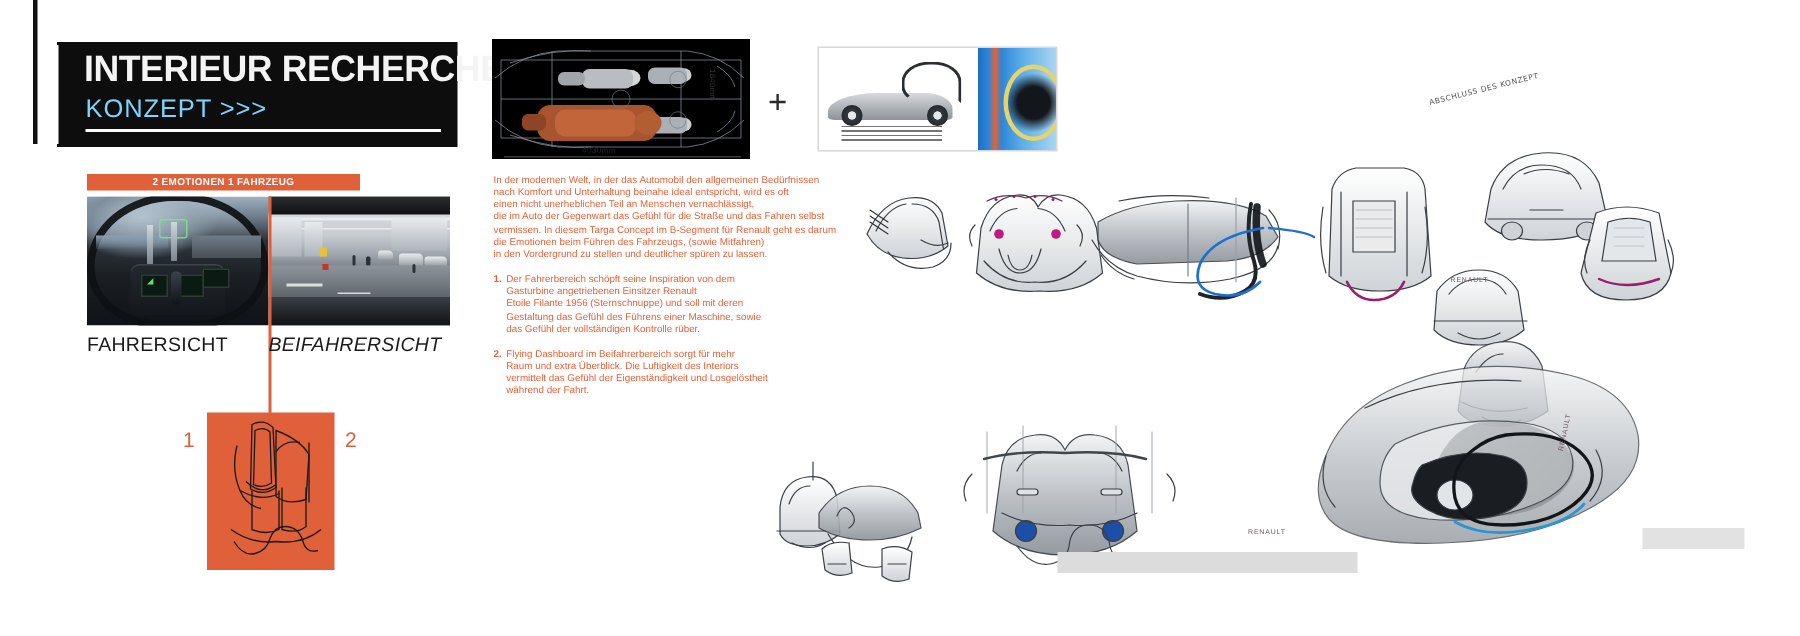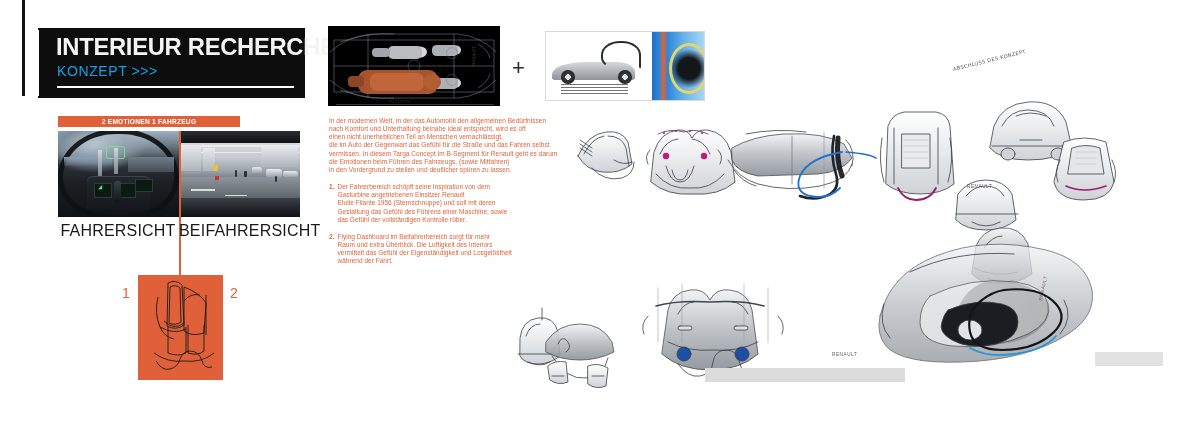--- a/index.html
+++ b/index.html
@@ -51,22 +51,22 @@
     line-height: 1;
     white-space: nowrap;
     font-stretch: condensed;
     transform: scaleX(0.97);
     transform-origin: left center;
   }
   .title-sub {
     position: absolute;
     left: 19px;
     top: 36px;
-    color: #0ea5e9;
-    font-size: 14px;
+    color: #7dd3fc;
+    font-size: 17px;
     letter-spacing: 0.6px;
     line-height: 1;
     white-space: nowrap;
   }
   .title-rule {
     position: absolute;
     left: 19px;
     top: 58px;
     width: 237px;
     height: 1.6px;
@@ -249,28 +249,27 @@
   .cap-row {
     position: absolute;
     left: 58px;
     top: 222px;
     width: 242px;
     height: 18px;
   }
   .cap {
     position: absolute;
     top: 0;
-    font-size: 16px;
+    font-size: 13px;
     color: #1a1a1a;
     letter-spacing: 0.2px;
-    text-align: center;
     white-space: nowrap;
   }
   .cap-a { left: 0px;   width: 120px; }
-  .cap-b { left: 121px; width: 121px; }
+  .cap-b { left: 121px; width: 121px; font-style: italic; }
 
   .sub-row {
     position: absolute;
     left: 58px;
     top: 246px;
     width: 242px;
     height: 16px;
   }
   .subcap {
     position: absolute;

